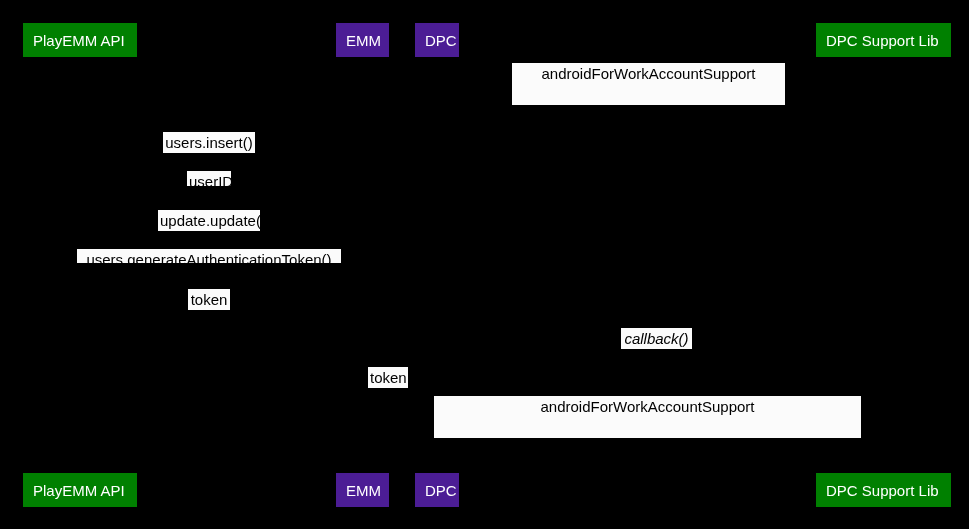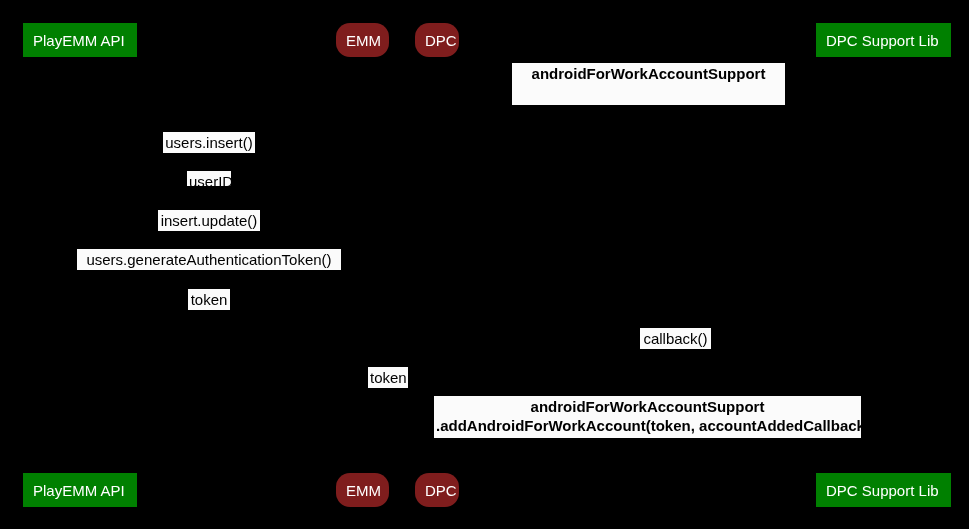--- a/index.html
+++ b/index.html
@@ -23,40 +23,40 @@
     justify-content: flex-start;
     color: #ffffff;
     font-size: 15px;
     line-height: 1;
     white-space: nowrap;
     box-sizing: border-box;
     padding: 12px 10px;
     margin-left: 12px;
   }
   .participant.green { background: #008000; }
-  .participant.blue  { background: #7f1d1d; border-radius: 14px; }
+  .participant.blue  { background: #4c1d95; }
 
   .lifeline {
     position: absolute;
     width: 1px;
     background: #000000;
   }
 
   .msg-label {
     position: absolute;
     background: #fbfbfb;
     color: #000000;
     font-size: 15px;
     line-height: 19px;
     white-space: pre;
     text-align: center;
     box-sizing: border-box;
     padding: 1px 2px;
   }
-  .msg-label.two-line { line-height: 19px; font-weight: bold; }
+  .msg-label.two-line { line-height: 19px; }
 </style>
 </head>
 <body>
 
 <div id="diagram">
 
   <div class="lifeline" style="left:67px; top:57px; height:416px;"></div>
   <div class="lifeline" style="left:350px; top:57px; height:416px;"></div>
   <div class="lifeline" style="left:424px; top:57px; height:416px;"></div>
   <div class="lifeline" style="left:871px; top:57px; height:416px;"></div>
@@ -76,31 +76,31 @@
   <div class="participant green" style="left:804px; top:23px; width:135px; height:34px;">
     <span>DPC Support Lib</span>
   </div>
 
   <div class="msg-label two-line" style="left:512px; top:63px; width:273px; height:42px;"><span>androidForWorkAccountSupport</span><br></div>
 
   <div class="msg-label" style="left:163px; top:132px; width:92px; height:21px;"><span>users.insert()</span></div>
 
   <div class="msg-label" style="left:187px; top:171px; width:44px; height:15px;"><span>userID</span></div>
 
-  <div class="msg-label" style="left:158px; top:210px; width:102px; height:21px;"><span>insert.update()</span></div>
+  <div class="msg-label" style="left:158px; top:210px; width:102px; height:21px;"><span>update.update()</span></div>
 
-  <div class="msg-label" style="left:77px; top:249px; width:264px; height:21px;"><span>users.generateAuthenticationToken()</span></div>
+  <div class="msg-label" style="left:77px; top:249px; width:264px; height:14px;"><span>users.generateAuthenticationToken()</span></div>
 
   <div class="msg-label" style="left:188px; top:289px; width:42px; height:21px;"><span>token</span></div>
 
-  <div class="msg-label" style="left:640px; top:328px; width:71px; height:21px;"><span>callback()</span></div>
+  <div class="msg-label" style="left:621px; top:328px; width:71px; height:21px;font-style:italic;"><span>callback()</span></div>
 
   <div class="msg-label" style="left:368px; top:367px; width:40px; height:21px;"><span>token</span></div>
 
-  <div class="msg-label two-line" style="left:434px; top:396px; width:427px; height:42px;"><span>androidForWorkAccountSupport</span><br><span>.addAndroidForWorkAccount(token, accountAddedCallback)</span></div>
+  <div class="msg-label two-line" style="left:434px; top:396px; width:427px; height:42px;"><span>androidForWorkAccountSupport</span><br></div>
 
   <div class="participant green" style="left:11px; top:473px; width:114px; height:34px;">
     <span>PlayEMM API</span>
   </div>
 
   <div class="participant blue" style="left:324px; top:473px; width:53px; height:34px;">
     <span>EMM</span>
   </div>
 
   <div class="participant blue" style="left:403px; top:473px; width:44px; height:34px;">

